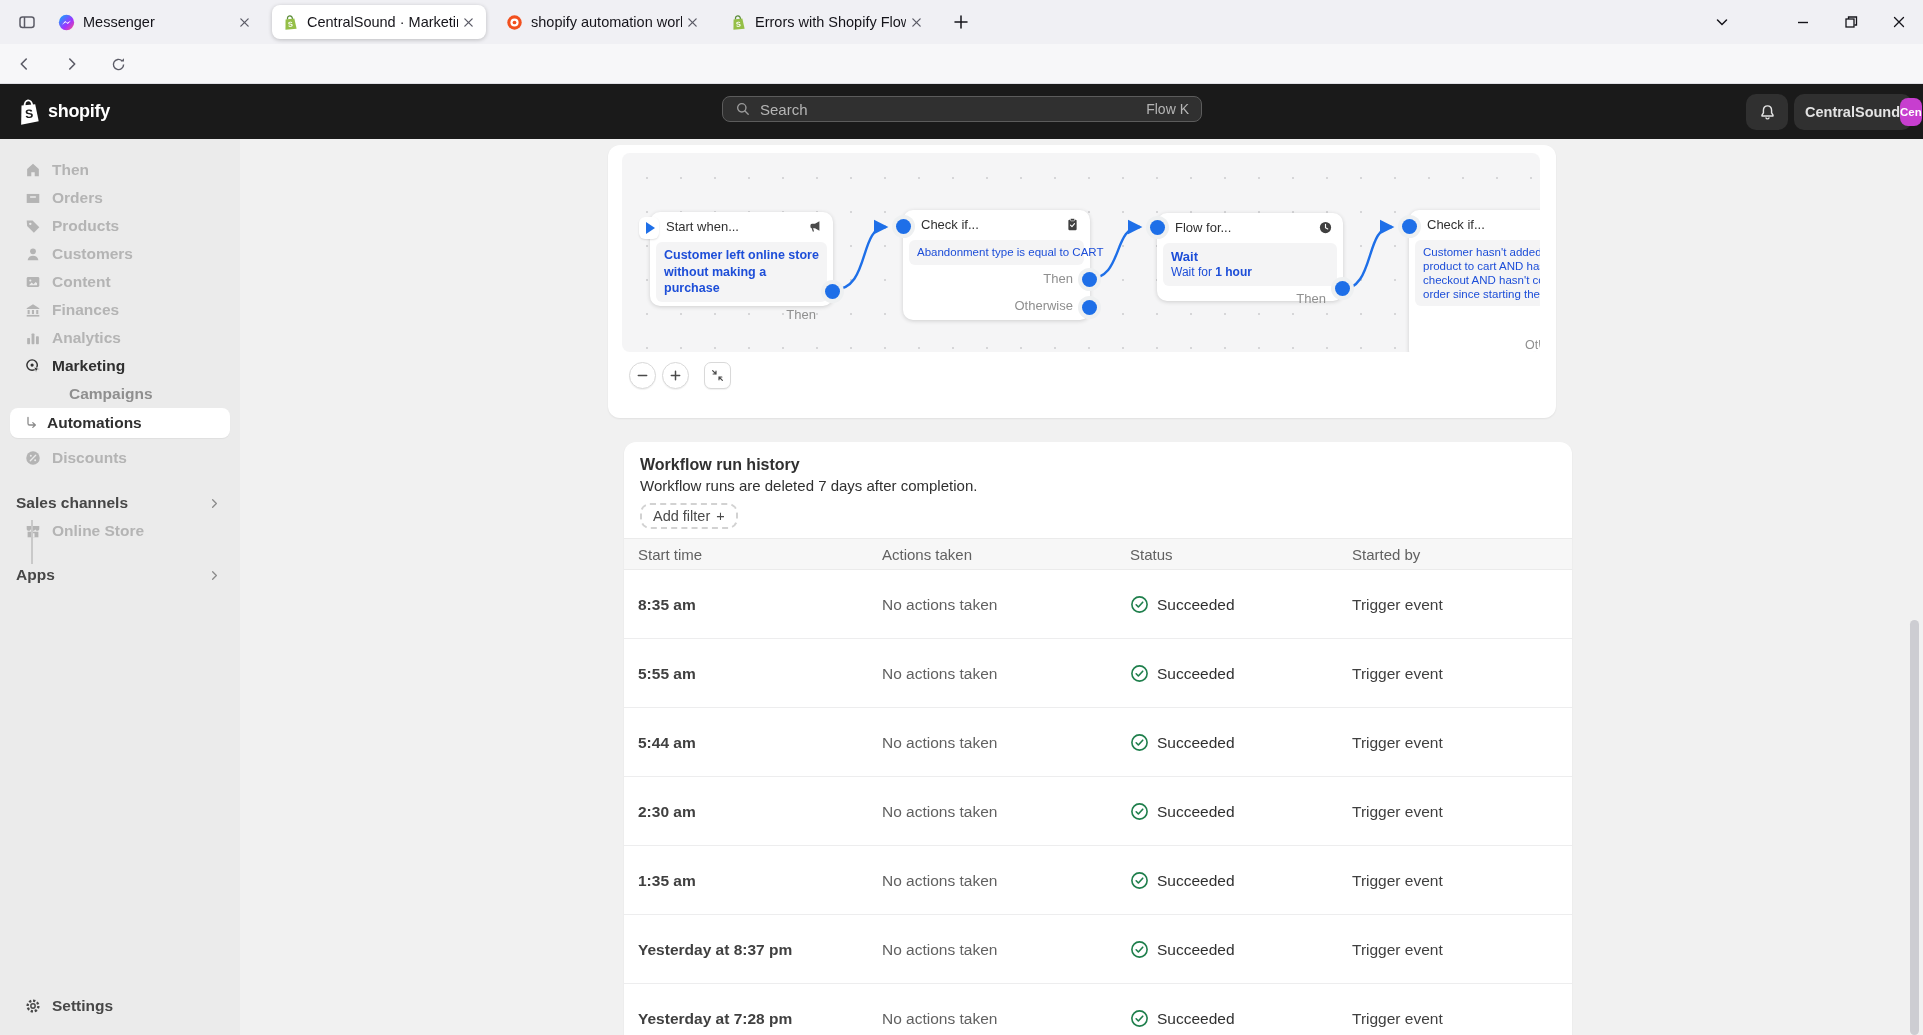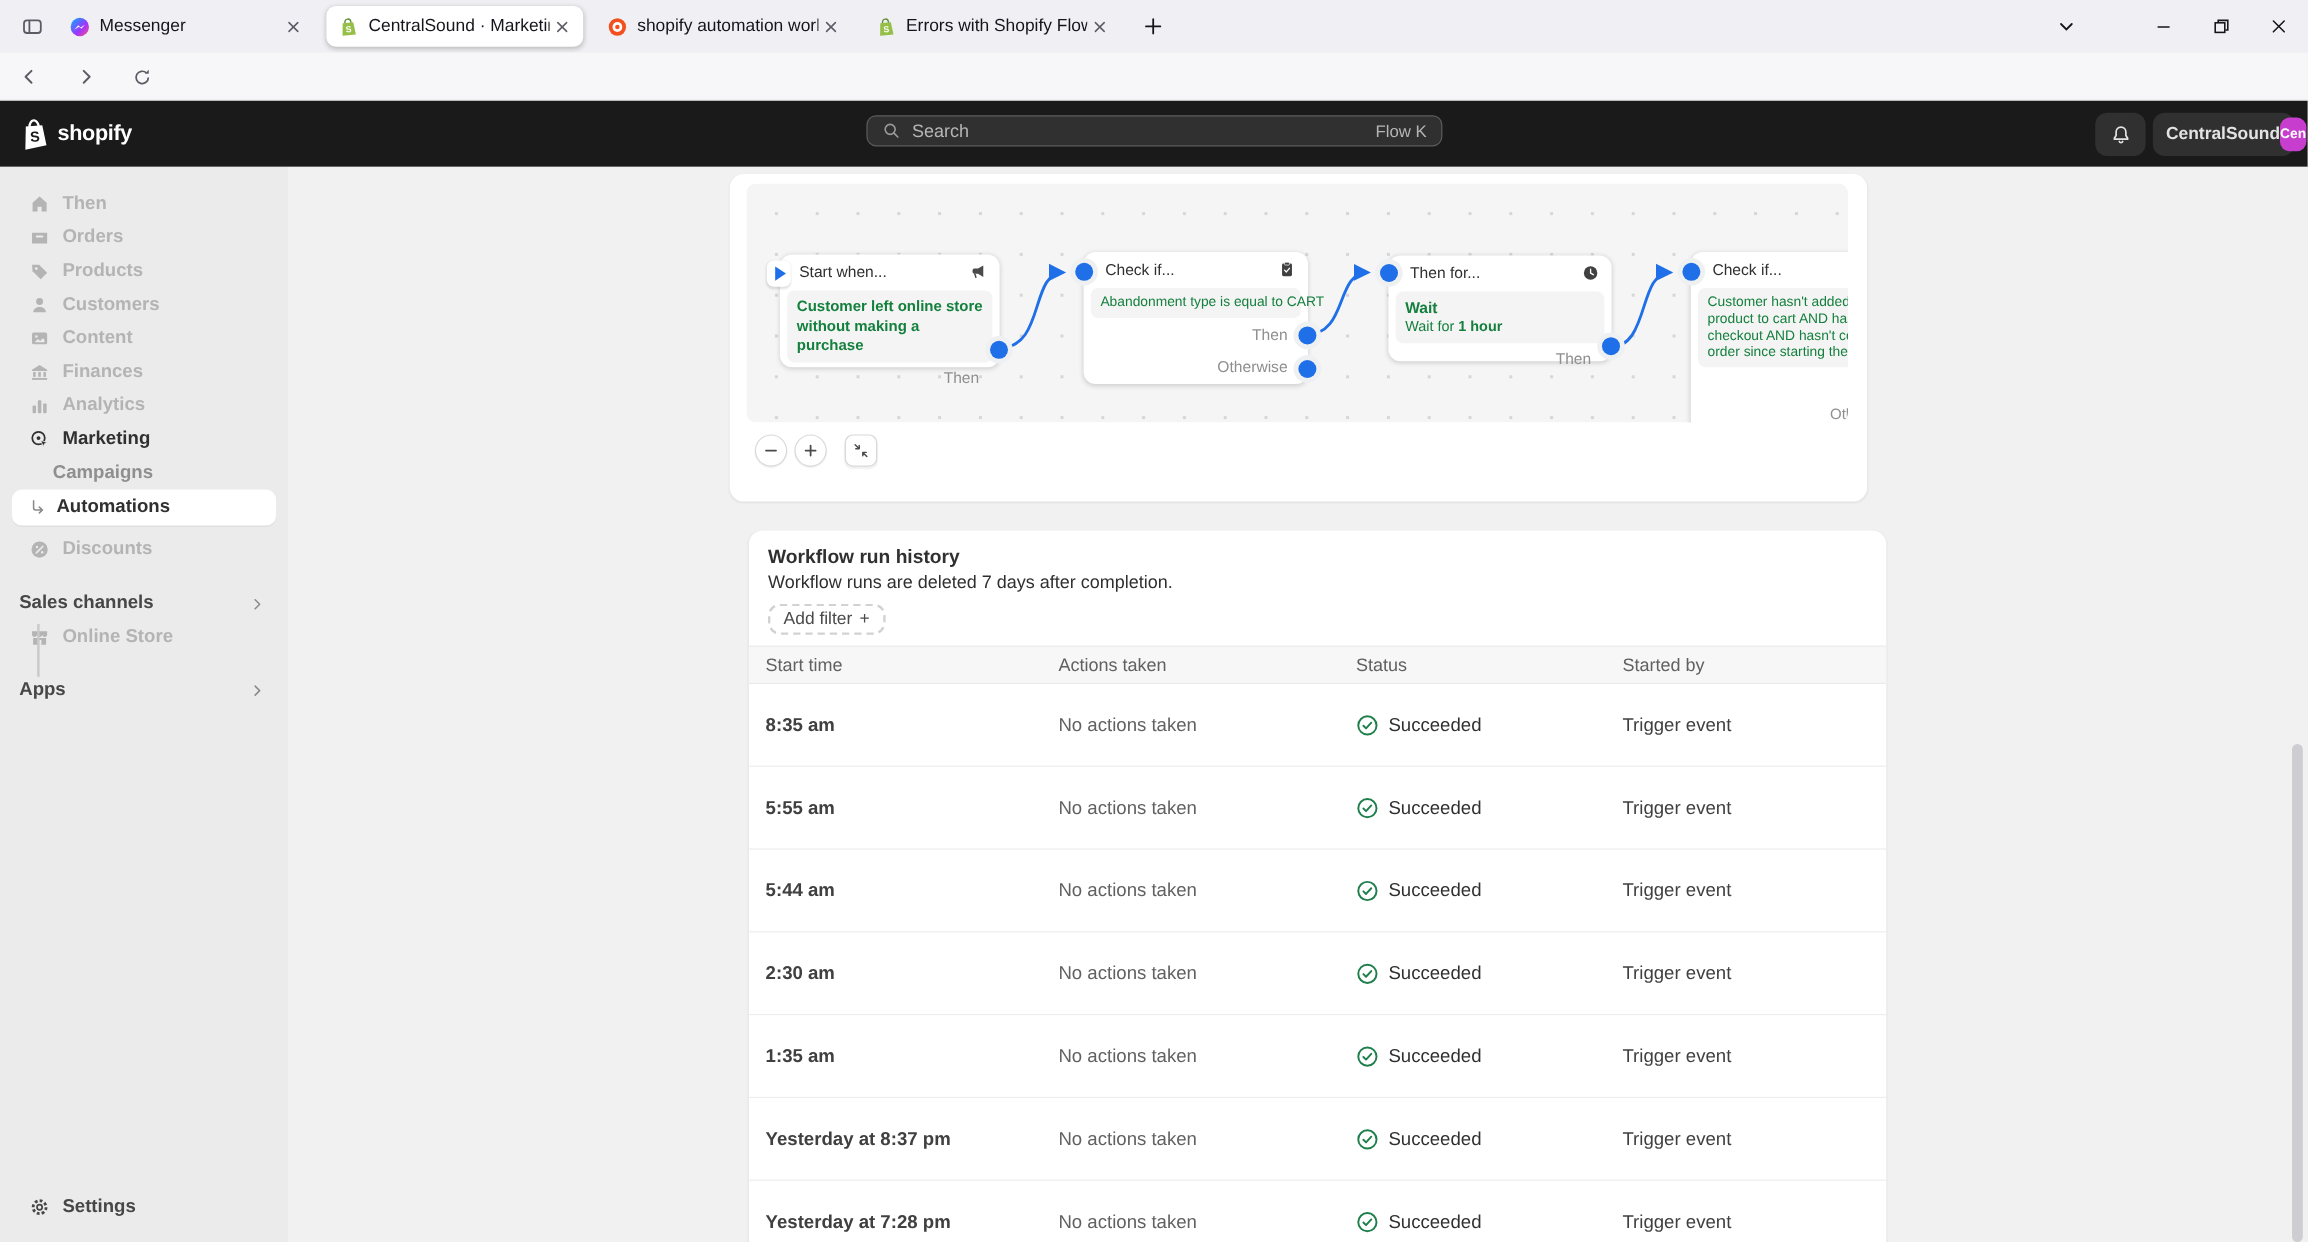--- a/index.html
+++ b/index.html
@@ -36,38 +36,38 @@
   .bellbtn { position:absolute; left:1746px; top:10px; width:42px; height:36px; background:#303030; border-radius:10px; display:flex; align-items:center; justify-content:center; color:#e3e3e3; }
   .acctbtn { position:absolute; left:1794px; top:10px; width:118px; height:36px; background:#303030; border-radius:10px; display:flex; align-items:center; padding:0 4px 0 11px; }
   .acctname { flex:1; color:#e3e3e3; font-size:14.5px; font-weight:600; }
   .acctbadge { width:34px; height:28px; border-radius:8px; background:#c73ecf; color:#fff; font-size:11.5px; font-weight:600; display:flex; align-items:center; justify-content:center; }
 
   
   .sidebar { position:absolute; left:0; top:139px; width:240px; height:896px; background:#ebebeb; padding-top:17px; }
   .sitem { height:28px; display:flex; align-items:center; gap:10px; padding-left:24px; font-size:15.5px; font-weight:600; color:#b4b4b4; }
   .sitem .sic { width:18px; height:18px; flex:0 0 auto; }
   .sitem.dark { color:#303030; }
-  .subitem { height:28px; display:flex; align-items:center; padding-left:44px; font-size:15.5px; font-weight:600; color:#8f8f8f; }
+  .subitem { height:28px; display:flex; align-items:center; padding-left:69px; font-size:15.5px; font-weight:600; color:#8f8f8f; }
   .selpill { height:30px; margin:0 10px; background:#fff; border-radius:8px; display:flex; align-items:center; gap:7px; padding-left:14px; color:#303030; font-size:15.5px; font-weight:bold; box-shadow:0 1px 1px rgba(0,0,0,.05); }
   .sheader { height:28px; display:flex; align-items:center; justify-content:space-between; padding:0 18px 0 16px; font-size:15.5px; font-weight:600; color:#474747; }
   .connector { position:absolute; left:31px; top:381px; width:1.5px; height:44px; background:#c9c9c9; }
   .settingsrow { position:absolute; left:0; bottom:14px; width:240px; height:30px; display:flex; align-items:center; gap:10px; padding-left:24px; font-size:15.5px; font-weight:600; color:#474747; }
 
   
   .main { position:absolute; left:240px; top:139px; width:1683px; height:896px; background:#f1f1f1; overflow:hidden; }
 
   
   .flowcard { position:absolute; left:368px; top:6px; width:948px; height:273px; background:#fff; border-radius:12px; box-shadow:0 1px 2px rgba(0,0,0,.07); }
   .canvas { position:absolute; left:14px; top:8px; width:918px; height:199px; background:#f5f5f6; border-radius:8px; overflow:hidden;
             background-image:radial-gradient(#d6d6d8 1.2px, transparent 1.3px); background-size:34px 34px; background-position:8px 8px; }
   .conn { position:absolute; left:0; top:0; }
   .node { position:absolute; background:#fff; border-radius:10px; box-shadow:0 1px 4px rgba(0,0,0,.16); }
   .node-h { display:flex; align-items:center; height:28px; padding:0 10px 0 16px; font-size:13px; color:#303030; }
   .node-h .nh-t { flex:1; }
-  .node-b { margin:2px 6px 0; background:#f4f4f5; border-radius:6px; padding:5px 8px; font-size:12.5px; font-weight:bold; color:#15803d; line-height:1.32; }
+  .node-b { margin:2px 6px 0; background:#f4f4f5; border-radius:6px; padding:5px 8px; font-size:12.5px; font-weight:bold; color:#1d4ed8; line-height:1.32; }
   .node-b.plain { font-weight:normal; font-size:11.5px; white-space:nowrap; }
   .branch { height:26px; display:flex; align-items:center; justify-content:flex-end; padding-right:17px; font-size:13px; color:#8f8f8f; }
   .dot { position:absolute; width:15px; height:15px; border-radius:50%; background:#1e6fe8; box-shadow:0 0 0 4px #eef0f1; }
   .playbadge { position:absolute; left:-11px; top:5px; width:20px; height:22px; background:#fff; border-radius:6px; display:flex; align-items:center; justify-content:center; box-shadow:0 1px 2px rgba(0,0,0,.12); }
   .playtri { width:0; height:0; border-left:9px solid #1e6fe8; border-top:6px solid transparent; border-bottom:6px solid transparent; margin-left:3px; }
   .zctl { position:absolute; top:217px; width:27px; height:27px; border-radius:50%; background:#fff; border:1px solid #d9d9d9; display:flex; align-items:center; justify-content:center; color:#4a4a4a; box-shadow:0 1px 1px rgba(0,0,0,.06); }
   .zctl.square { border-radius:7px; }
 
   
   .histcard { position:absolute; left:384px; top:303px; width:948px; height:628px; background:#fff; border-radius:12px; box-shadow:0 1px 2px rgba(0,0,0,.07); overflow:hidden; }
@@ -461,21 +461,21 @@
         <div class="node-b plain">Abandonment type is equal to CART</div>
         <div class="branch">Then</div>
         <div class="branch" style="height:28px">Otherwise</div>
         <div class="dot" style="right:-7px;top:62px"></div>
         <div class="dot" style="right:-7px;top:90px"></div>
       </div>
 
       <div class="node" style="left:535px;top:60px;width:186px;height:88px">
         <div class="dot" style="left:-7px;top:7px"></div>
         <div class="node-h" style="padding-left:18px">
-          <span class="nh-t">Then for...</span>
+          <span class="nh-t">Flow for...</span>
           <svg width="15" height="15" viewBox="0 0 20 20">
               <circle cx="10" cy="10" r="7.5" fill="#404040"></circle>
               <path d="M10 5.8v4.4l3 1.7" fill="none" stroke="#fff" stroke-width="1.5" stroke-linecap="round"></path>
             </svg>
         </div>
         <div class="node-b" style="font-weight:normal">
           <div style="font-weight:bold;font-size:13px">Wait</div>
           <div style="font-size:12px"><span>Wait for </span><b>1 hour</b></div>
         </div>
         <div class="branch">Then</div>

